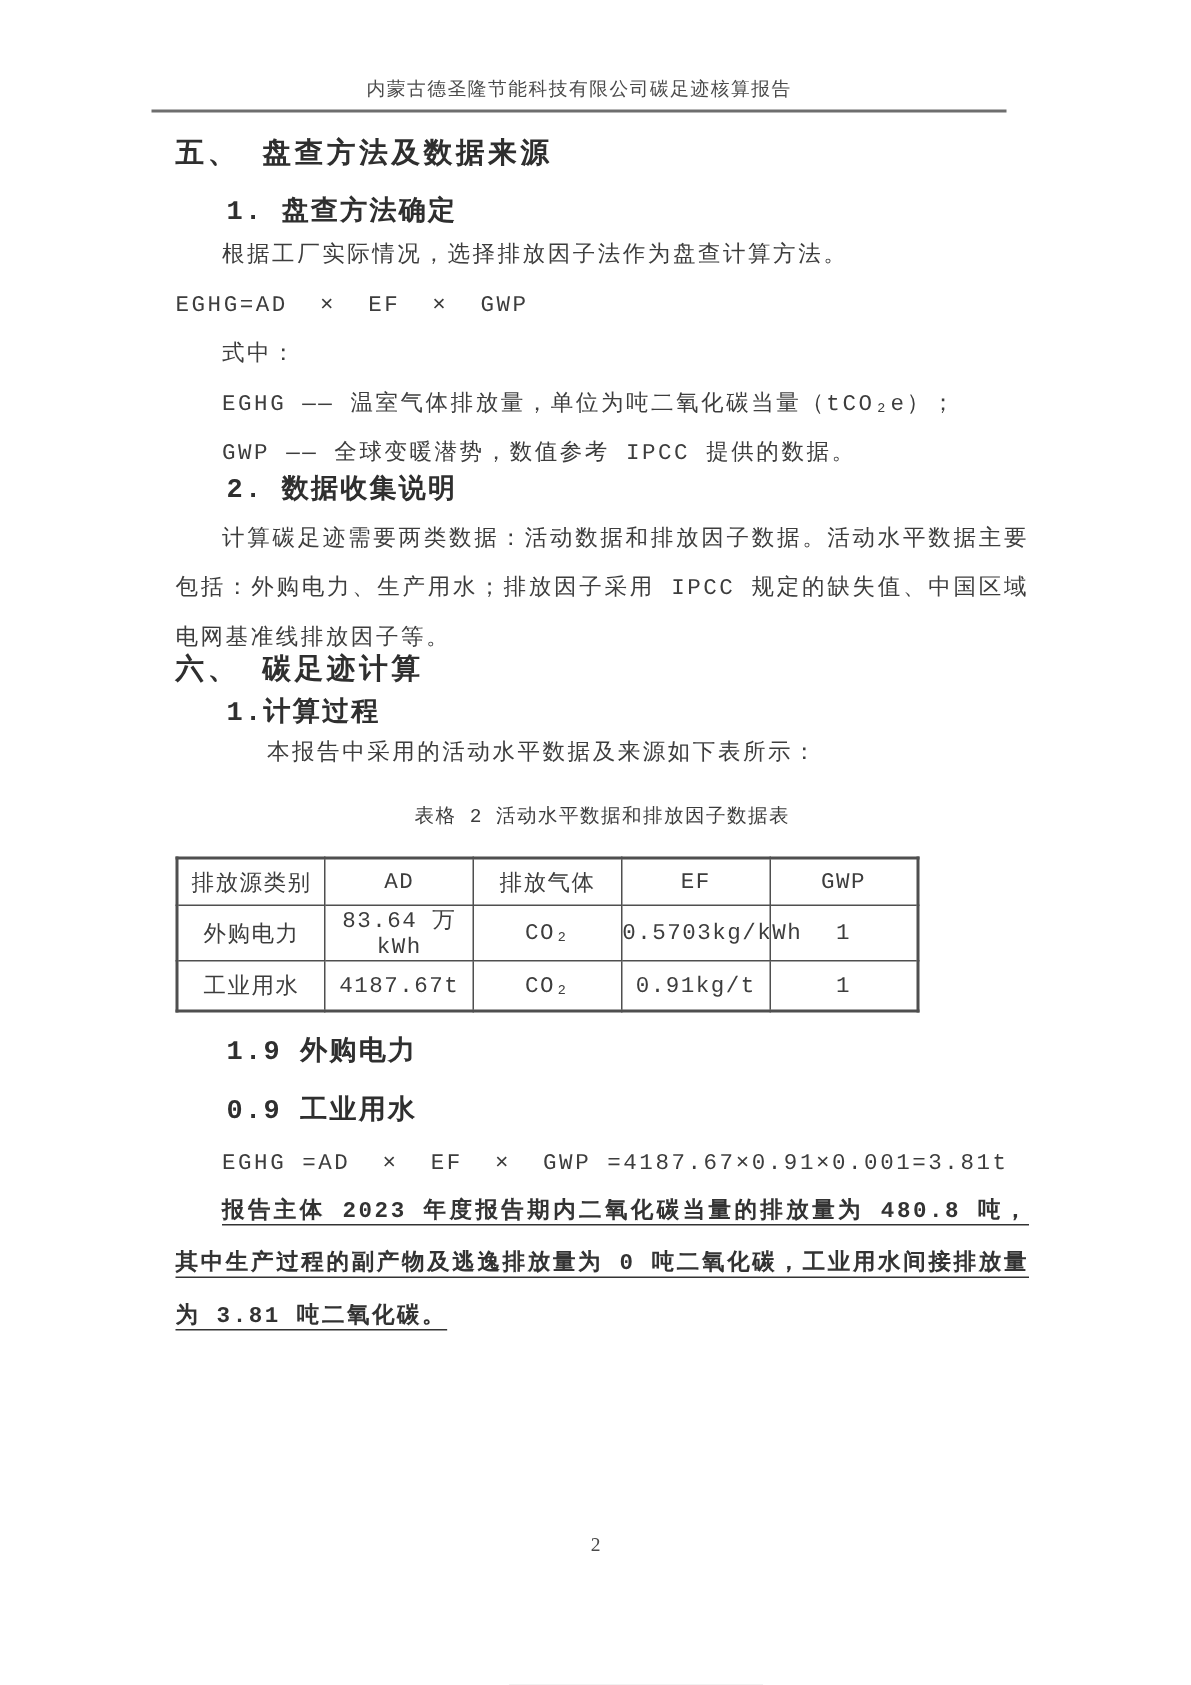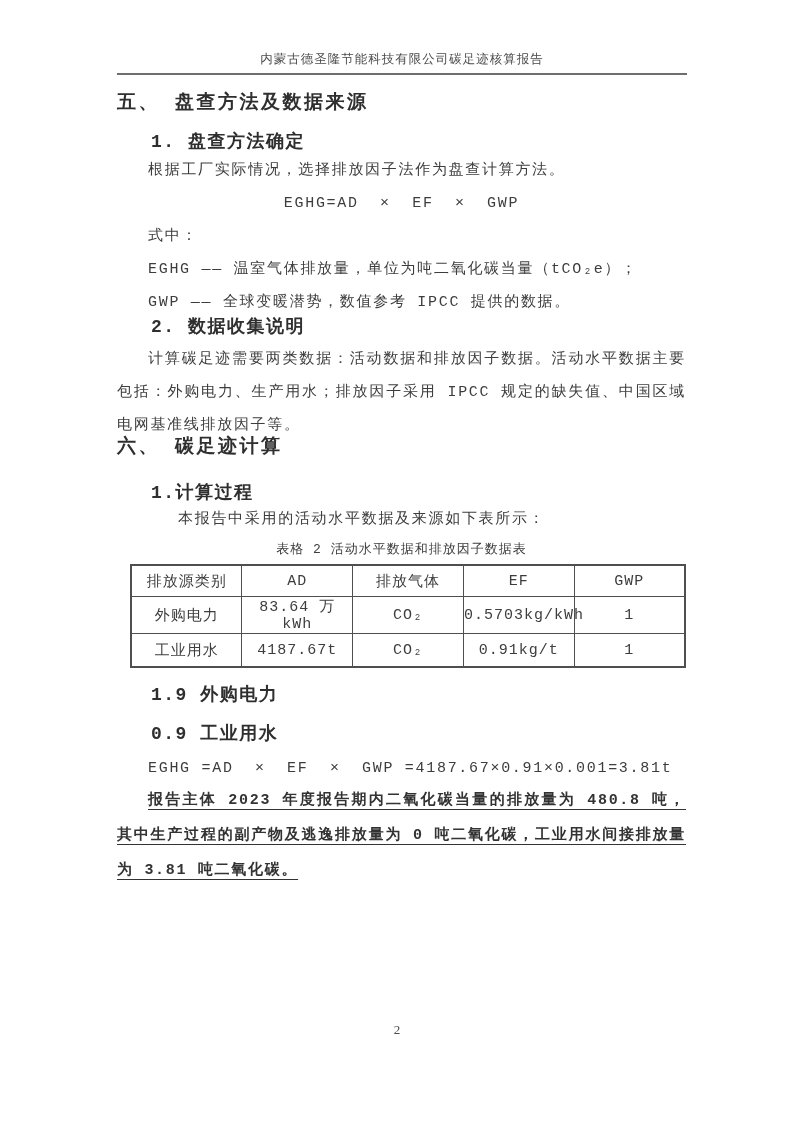--- a/index.html
+++ b/index.html
@@ -3,68 +3,68 @@
 <meta charset="utf-8">
 <style>
   html,body { margin:0; padding:0; background:#e8e8e8; }
   .page {
     position:relative; width:794px; height:1123px; margin:0 auto;
     background:#ffffff; overflow:hidden;
     font-family:"Liberation Serif","DejaVu Serif",serif;
     color:#3d3d3d;
   }
   .header {
-    position:absolute; top:51px; left:117px; width:570px;
+    position:absolute; top:51px; left:101px; width:570px;
     text-align:center; font-size:12.5px; letter-spacing:1px; color:#4a4a4a;
     padding-bottom:6px; border-bottom:2px solid #6e6e6e; line-height:16px;
   }
   .content { position:absolute; top:80px; left:117px; width:569px;font-family:Liberation Mono, monospace; }
   .h-big {
     font-size:19px; font-weight:bold; color:#2f2f2f;
     letter-spacing:2.5px; line-height:26px; margin:0;
   }
   .h-big .num { display:inline-block; width:58px; }
   .h-sub {
     font-size:18px; font-weight:bold; color:#2f2f2f;
     letter-spacing:1.5px; line-height:20px; margin:0; padding-left:34px;
   }
   .body-text {
     font-size:15px; line-height:33px; letter-spacing:1.7px;
     margin:0; text-align:justify; white-space:pre-wrap;
   }
   .indent { text-indent:31px; }
   .indent-deep { text-indent:61px; }
-  .centered { text-align:center; text-indent:0; }
+  .centered { text-indent:0; }
   .table-caption {
     font-size:13px; letter-spacing:1px; text-align:center;
-    line-height:20px; margin:4px; color:#3d3d3d;
+    line-height:20px; margin:16px; color:#3d3d3d;
   }
   table.data {
     border-collapse:collapse; table-layout:fixed;
-    width:556px; margin-left:13px; margin-top:0;
+    width:496px; margin-left:0; margin-top:0;
   }
   table.data th, table.data td {
     border:1px solid #4f4f4f; text-align:center; vertical-align:middle;
     font-size:15px; letter-spacing:1px; font-weight:normal; color:#3d3d3d;
     padding:0;
   }
   table.data { border:2px solid #4f4f4f; }
   table.data th { height:30px; }
   table.data td { height:32px; }
   .conclusion {
     font-weight:bold; color:#333333; line-height:35px;
     text-decoration:underline; text-underline-offset:5px;
     text-decoration-thickness:1px;
   }
   .page-number {
     position:absolute; top:1022px; left:0; width:794px;
     text-align:center; font-size:13px; color:#4a4a4a;
   }
   .mt6 { margin-top:6px; } .mt8 { margin-top:8px; } .mt10 { margin-top:10px; } .mt16 { margin-top:16px; } .mt17 { margin-top:17px; }
-  .mt19 { margin-top:19px; } .mt23 { margin-top:23px; }
+  .mt19 { margin-top:19px; } .mt23 { margin-top:6px; }
   .mt2 { margin-top:2px; } .mtm2 { margin-top:-2px; } .mtm8 { margin-top:-8px; }
 </style>
 </head>
 <body>
 
 <div class="page">
 
   <div class="header">
     <span>内蒙古德圣隆节能科技有限公司碳足迹核算报告</span>
   </div>

